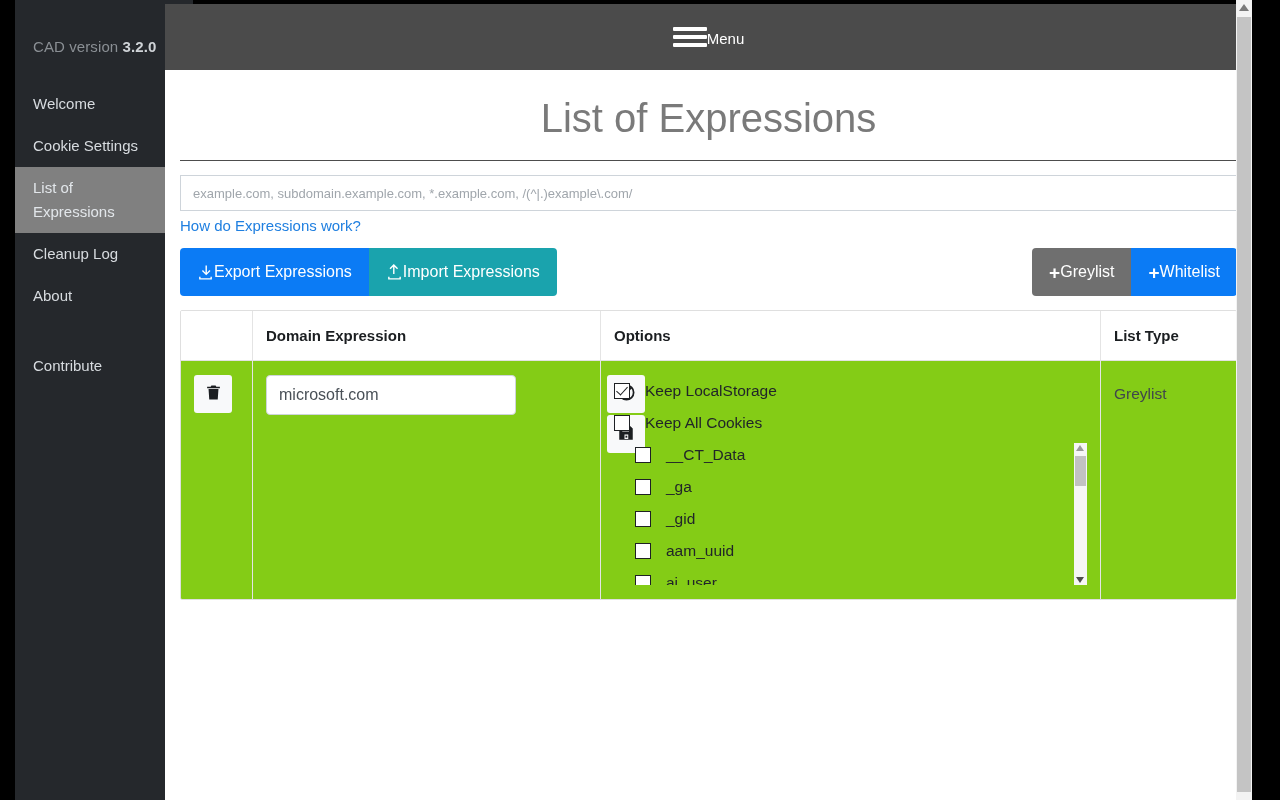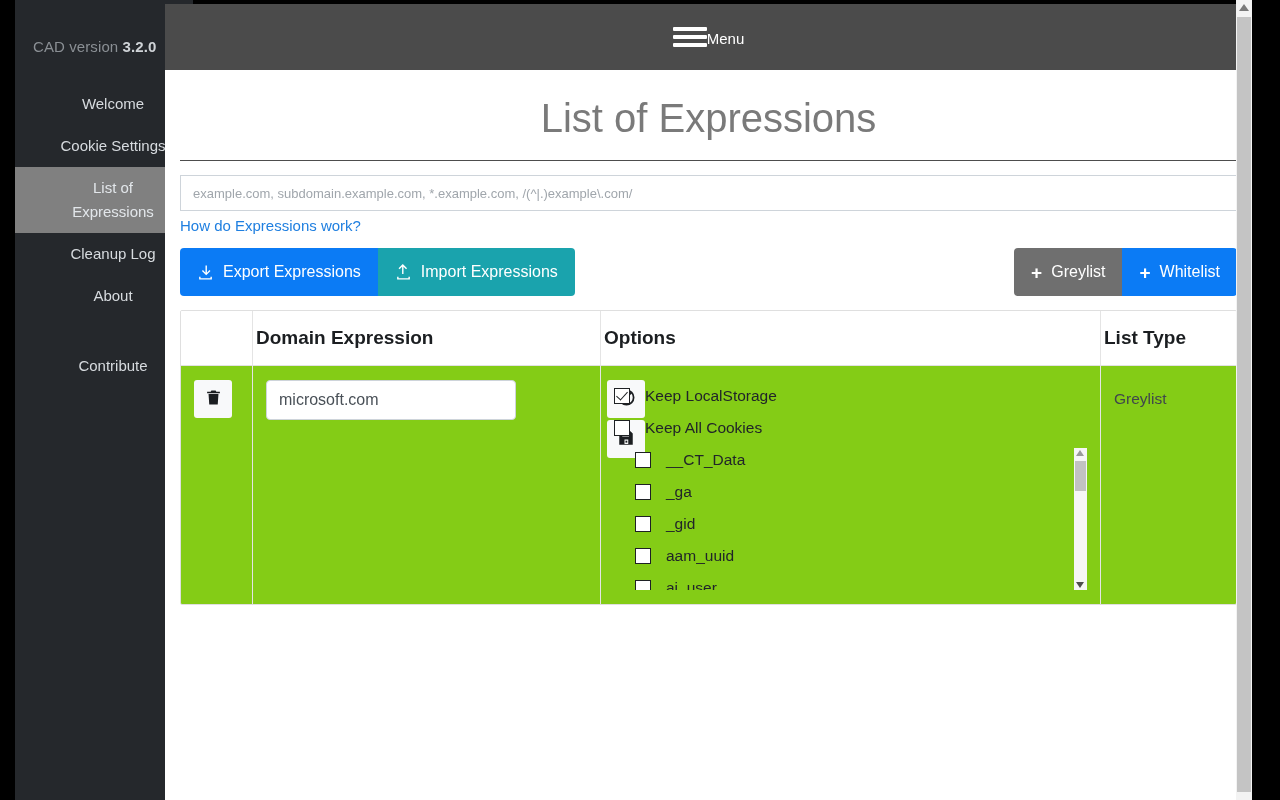--- a/index.html
+++ b/index.html
@@ -33,21 +33,20 @@
   .nav { margin-top: 28px; }
   .nav-item {
     display: block;
     color: #d7dbdf;
     font-size: 15px;
     padding: 9px 0 9px 18px;
     line-height: 24px;
     border-left: 4px solid transparent;
     margin-left: -4px;
     white-space: pre-line;
-    text-align: center;
   }
   .nav-item.spaced { margin-top: 28px; }
   .nav-item.active {
     background: #808080;
     border-left: 4px solid #1e9bf0;
     color: #e2e6ea;
   }
 
   
   .topbar {
@@ -114,21 +113,21 @@
   
   .btn-row {
     position: relative;
     margin: 13px 15px 0 15px;
     height: 48px;
   }
   .btn-group { display: flex; position: absolute; top: 0; }
   .btn-group.left { left: 0; }
   .btn-group.right { right: 0; }
   .btn {
-    display: flex; align-items: center; gap: 9px;
+    display: flex; align-items: center; 
     height: 48px;
     padding: 0 17px;
     border: 0;
     color: #fff;
     font-size: 16px;
     cursor: pointer;
     font-family: "Liberation Sans", sans-serif;
     white-space: nowrap;
   }
   .btn-export { background: #0b7bf5; border-radius: 4px 0 0 4px; }
@@ -144,24 +143,24 @@
     border: 1px solid #dfdfdf;
     border-radius: 2px;
     overflow: hidden;
   }
   .thead {
     display: flex;
     background: #fff;
     border-bottom: 1px solid #e2e2e2;
   }
   .th {
-    font-size: 19px;
+    font-size: 15px;
     font-weight: bold;
     color: #1b1e21;
-    padding: 16px 3px;
+    padding: 16px 13px;
     border-left: 1px solid #e4e4e4;
   }
   .th:first-child { border-left: 0; }
   .col-del   { width: 71px; }
   .col-dom   { width: 348px; }
   .col-opt   { width: 500px; }
   .col-type  { width: 136px; }
 
   .trow {
     display: flex;

